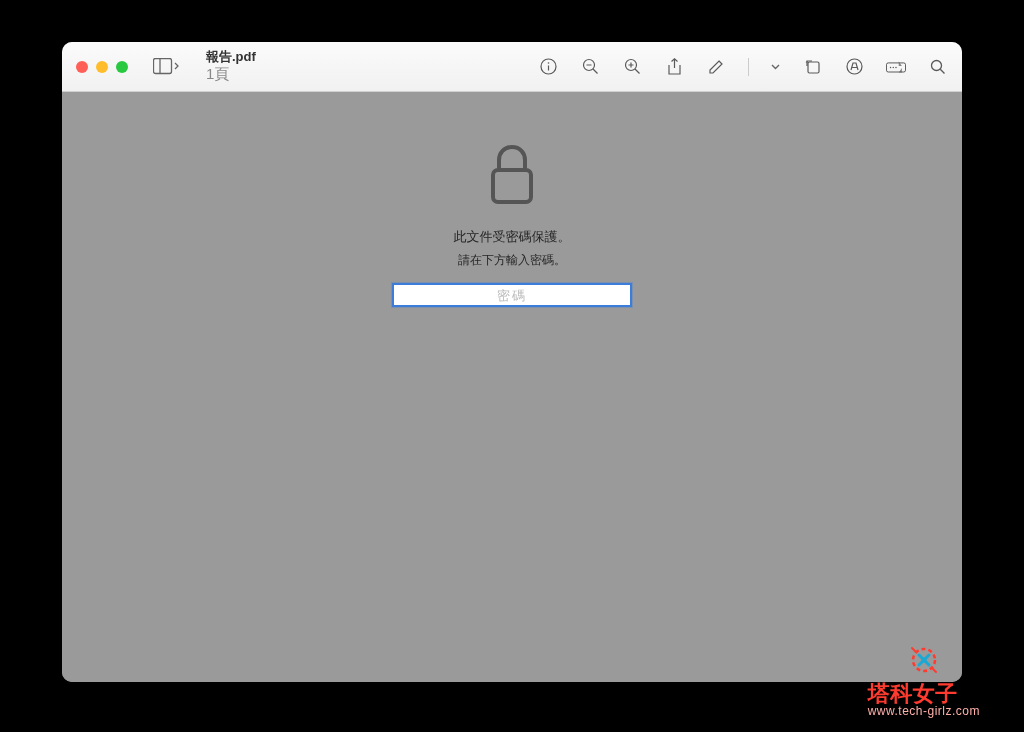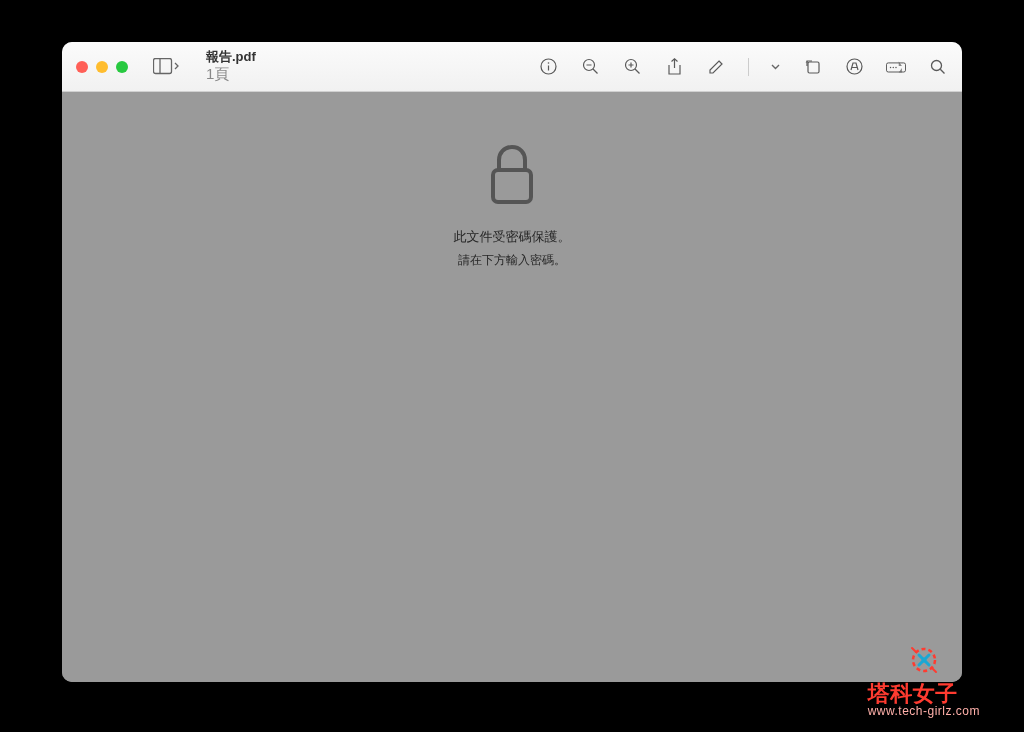--- a/index.html
+++ b/index.html
@@ -261,20 +261,21 @@
 
   <div class="content">
     <div class="lock-icon">
       <svg width="50" height="62" viewBox="0 0 50 62" fill="none" stroke="currentColor" stroke-width="4">
         <path d="M12 26 L12 16 C12 9 17 3 25 3 C33 3 38 9 38 16 L38 26"></path>
         <rect x="6" y="26" width="38" height="32" rx="5"></rect>
       </svg>
     </div>
     <div class="protected-text">此文件受密碼保護。</div>
     <div class="instruction-text">請在下方輸入密碼。</div>
+    <input type="text" class="password-input" placeholder="密碼" style="">
   </div>
 </div>
 
 <div class="watermark">
   <svg class="watermark-logo" width="36" height="36" viewBox="0 0 36 36">
     <circle cx="18" cy="18" r="11" fill="none" stroke="#ff3b30" stroke-width="2.5" stroke-dasharray="4 3"></circle>
     <path d="M13 13 L23 23 M23 13 L13 23" stroke="#1ba8d4" stroke-width="3" stroke-linecap="round"></path>
     <circle cx="18" cy="18" r="2.5" fill="#1ba8d4"></circle>
     <line x1="6" y1="6" x2="10" y2="10" stroke="#ff3b30" stroke-width="2" stroke-linecap="round"></line>
     <line x1="30" y1="30" x2="26" y2="26" stroke="#ff3b30" stroke-width="2" stroke-linecap="round"></line>

